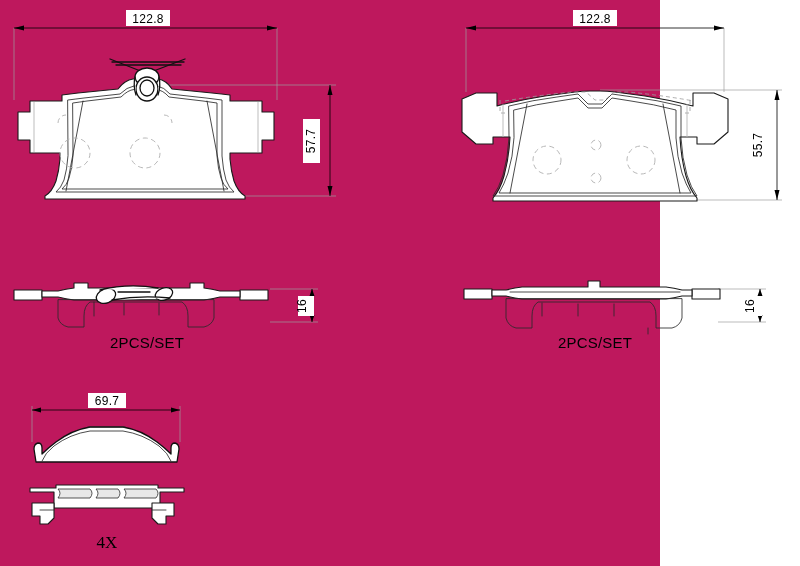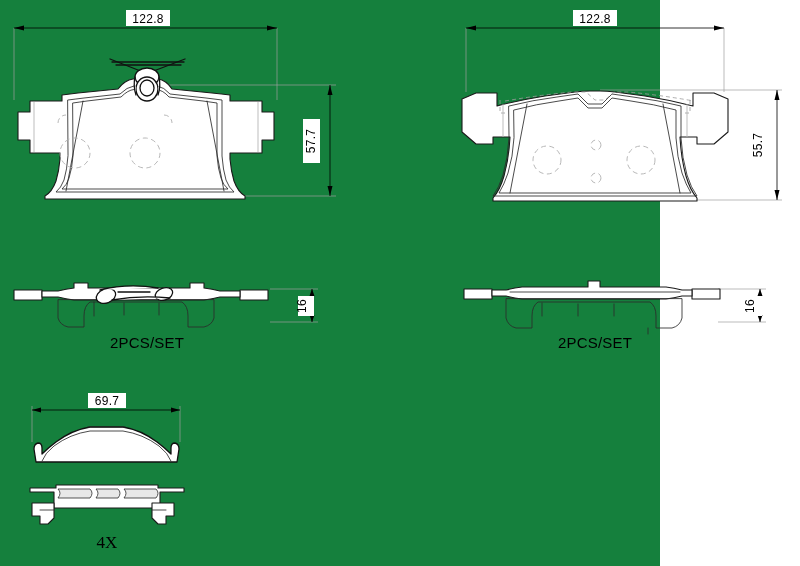--- a/index.html
+++ b/index.html
@@ -11,21 +11,21 @@
     width: 800px;
     height: 566px;
     font-family: "Liberation Sans", sans-serif;
     color: #000000;
     overflow: hidden;
   }
   #sheet {
     position: relative;
     width: 660px;
     height: 566px;
-    background: #15803d;
+    background: #be185d;
   }
   #sheet svg {
     position: absolute;
     top: 0;
     left: 0;
   }
   .dim-text {
     font-family: "Liberation Sans", sans-serif;
     font-size: 12px;
     fill: #000000;

